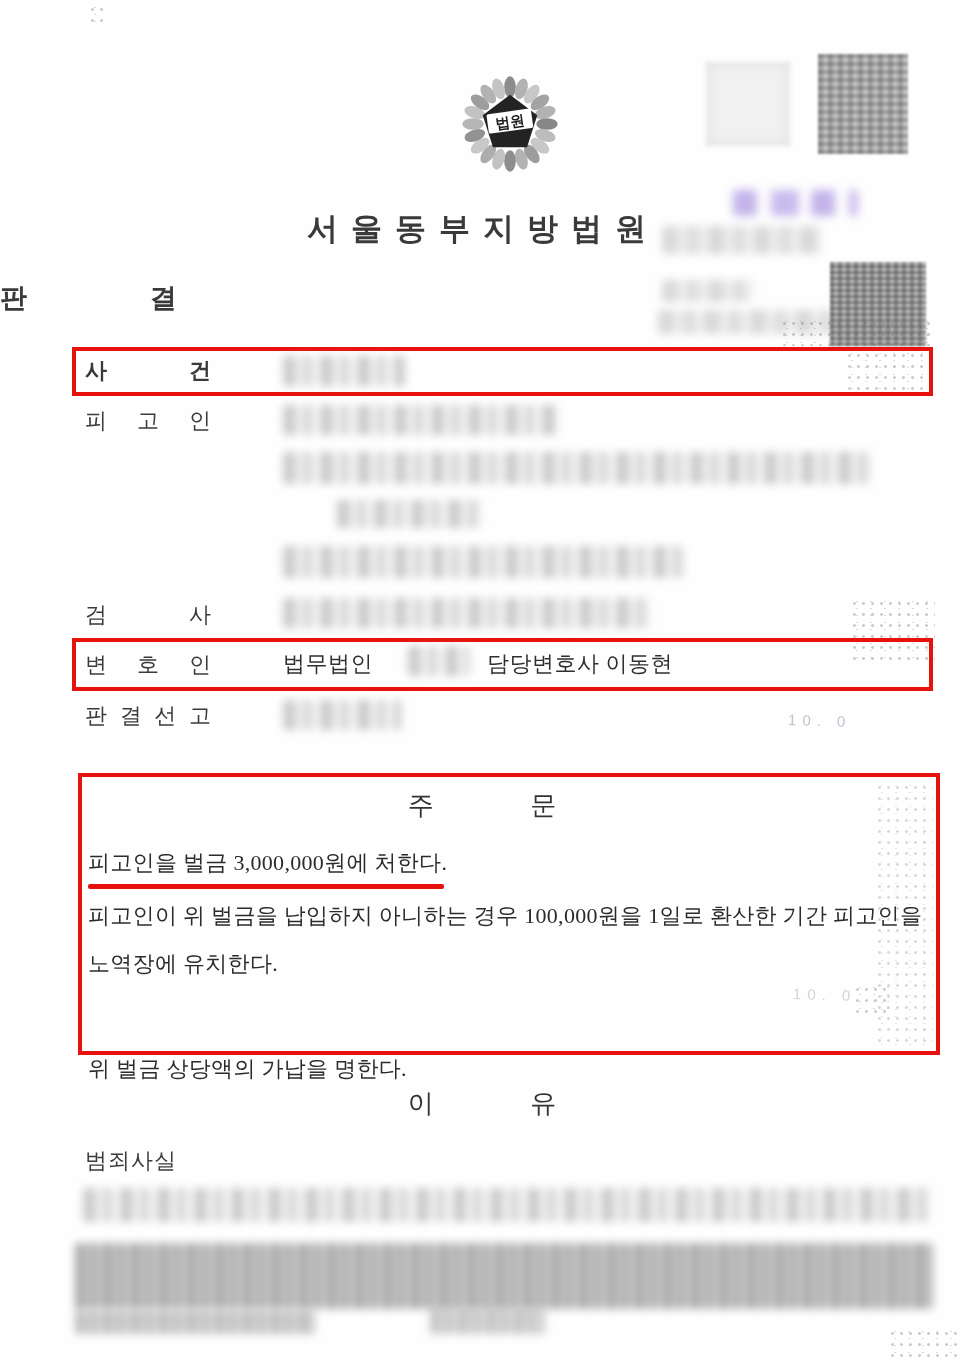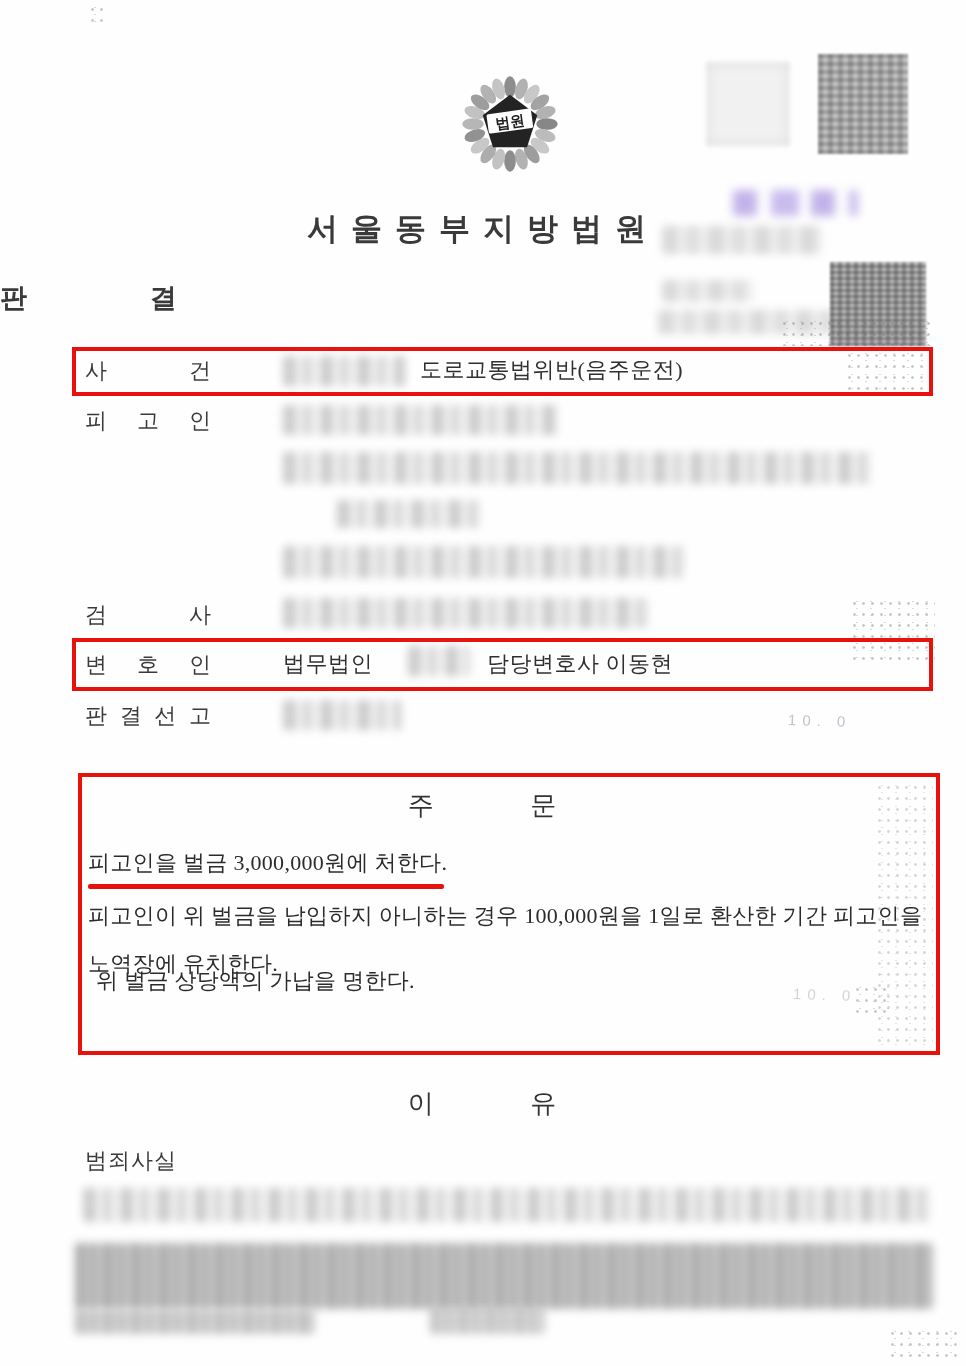--- a/index.html
+++ b/index.html
@@ -102,23 +102,22 @@
   <div class="abs speckle" style="left:875px; top:782px; width:58px; height:266px; opacity:.25;"></div>
   <div class="abs speckle" style="left:853px; top:984px; width:36px; height:30px;"></div>
   <div class="abs speckle" style="left:888px; top:1328px; width:70px; height:30px;"></div>
   <div class="abs pencil" style="left:788px; top:712px;">10. 0</div>
   <div class="abs pencil" style="left:793px; top:986px; opacity:.7;">10. 0</div>
 
   <div class="abs redbox" style="left:72px; top:347px; width:861px; height:49px;"></div>
   <div class="abs redbox" style="left:72px; top:638px; width:861px; height:53px;"></div>
   <div class="abs redbox" style="left:78px; top:773px; width:862px; height:282px;"></div>
 
-  <div class="abs flabel" style="left:85px; top:356px;">사 건</div>
+  <div class="abs flabel" style="left:85px; top:356px;font-weight:bold;">사 건</div>
   <div class="abs blur-text" style="left:283px; top:356px; width:122px; height:30px;"></div>
-  <div class="abs fvalue" style="left:420px; top:355px;">도로교통법위반(음주운전)</div>
 
   <div class="abs flabel" style="left:85px; top:406px;">피 고 인</div>
   <div class="abs blur-text" style="left:283px; top:405px; width:275px; height:30px;"></div>
   <div class="abs blur-text" style="left:283px; top:452px; width:590px; height:32px;"></div>
   <div class="abs blur-text" style="left:337px; top:500px; width:145px; height:28px;"></div>
   <div class="abs blur-text" style="left:283px; top:546px; width:400px; height:32px;"></div>
 
   <div class="abs flabel" style="left:85px; top:600px;">검 사</div>
   <div class="abs blur-text" style="left:283px; top:598px; width:368px; height:30px;"></div>
 
@@ -128,21 +127,21 @@
   <div class="abs fvalue" style="left:487px; top:649px;">담당변호사 이동현</div>
 
   <div class="abs flabel" style="left:85px; top:701px;">판 결 선 고</div>
   <div class="abs blur-text" style="left:283px; top:700px; width:118px; height:30px;"></div>
 
   <div class="abs sec-head" style="top:788px;">주 문</div>
   <div class="abs order-line" style="left:88px; top:848px;">피고인을 벌금 3,000,000원에 처한다.</div>
   <div class="abs red-underline" style="left:88px; top:884px; width:356px;"></div>
   <div class="abs order-line" style="left:88px; top:901px;">피고인이 위 벌금을 납입하지 아니하는 경우 100,000원을 1일로 환산한 기간 피고인을</div>
   <div class="abs order-line" style="left:88px; top:949px;">노역장에 유치한다.</div>
-  <div class="abs order-line" style="left:88px; top:966px;margin-left:8px;">위 벌금 상당액의 가납을 명한다.</div>
+  <div class="abs order-line" style="left:88px; top:1054px;">위 벌금 상당액의 가납을 명한다.</div>
 
   <div class="abs sec-head" style="top:1086px;">이 유</div>
   <div class="abs flabel" style="left:85px; top:1146px;">범죄사실</div>
   <div class="abs blur-text" style="left:83px; top:1188px; width:850px; height:34px;"></div>
   <div class="abs blur-dark" style="left:75px; top:1243px; width:858px; height:66px;"></div>
   <div class="abs blur-dark" style="left:75px; top:1310px; width:240px; height:24px; opacity:.55;"></div>
   <div class="abs blur-dark" style="left:430px; top:1308px; width:115px; height:26px; opacity:.5;"></div>
 
 </div>
 

